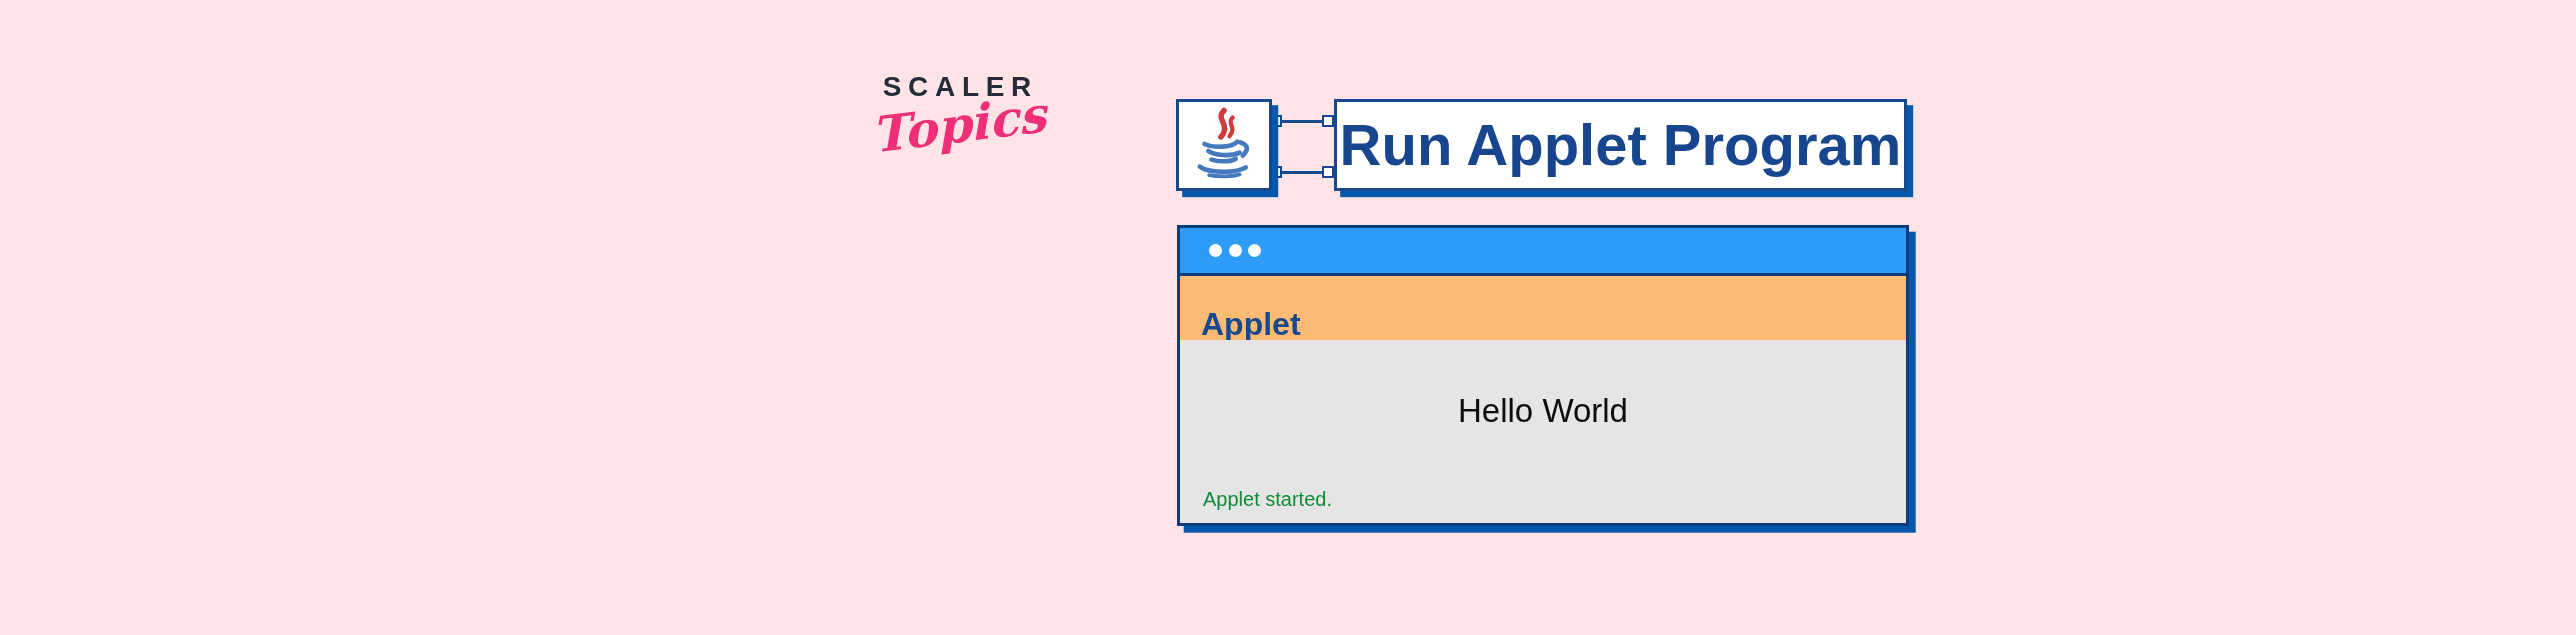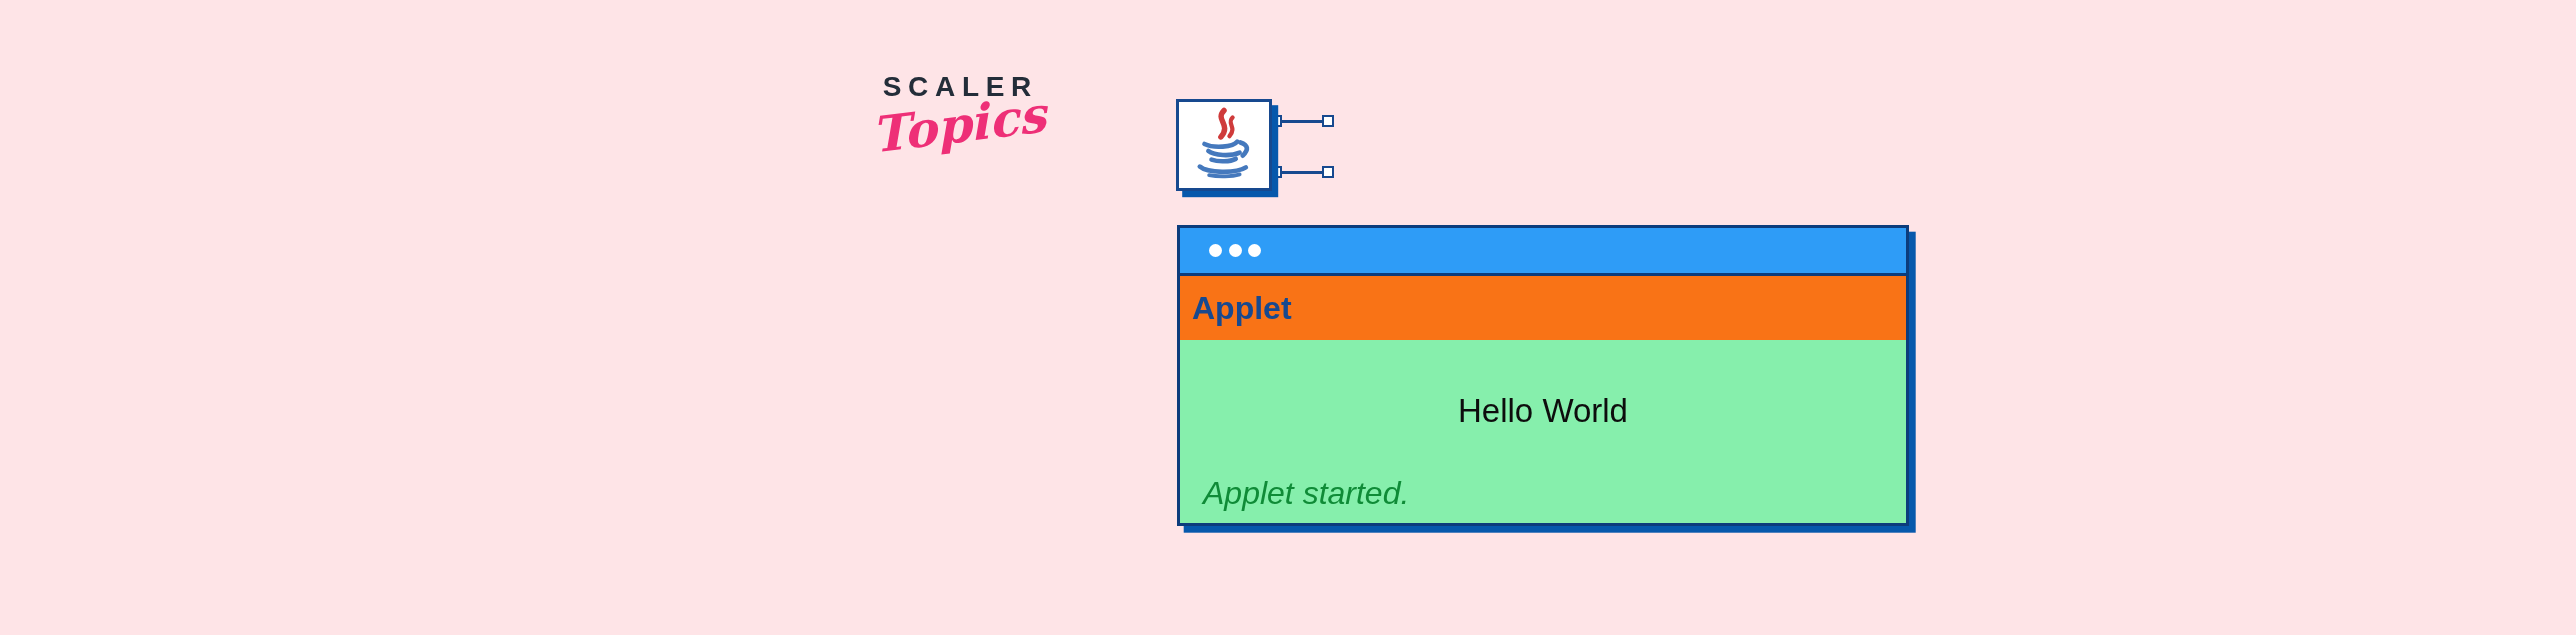--- a/index.html
+++ b/index.html
@@ -112,53 +112,52 @@
   }
   .dots { display: flex; gap: 6.7px; }
   .dot {
     width: 13px; height: 13px;
     border-radius: 50%;
     background: #ffffff;
   }
   .menubar {
     height: 64px;
     flex: 0 0 64px;
-    background: #f97316;
+    background: #fdba74;
     display: flex;
-    align-items: center;
-    padding-left: 12px;
+    align-items: flex-end;
+    padding-left: 21px;
   }
   .menubar .menu-label {
     font-size: 32px;
     font-weight: 700;
     color: #17498f;
     line-height: 1;
   }
   .content {
     flex: 1 1 auto;
     position: relative;
-    background: #86efac;
+    background: #e5e5e5;
   }
   .hello-text {
     position: absolute;
     left: 0; right: 0;
     top: 54px;
     text-align: center;
     font-size: 33px;
     color: #0d0d0d;
     line-height: 1;
   }
   .status-text {
     position: absolute;
     left: 23px;
     bottom: 14.4px;
-    font-size: 32px;
+    font-size: 20px;
     color: #0f8b37;
     line-height: 1;
-    font-style: italic;
   }
 </style>
 </head>
 <body>
 
 <div class="canvas">
 
   <div class="logo">
     <div class="logo-brand">SCALER</div>
     <div class="logo-sub">Topics</div>
@@ -185,20 +184,23 @@
 
           <path d="M71 48 q 15 5 3 17" stroke="#4579bd" stroke-width="6"></path>
 
           <path d="M19 79 a 32 10 0 0 0 59 1" stroke="#4579bd" stroke-width="6"></path>
           <path d="M31 90 a 28 7 0 0 0 39 -1" stroke="#4579bd" stroke-width="5"></path>
         </g>
       </svg>
     </span>
   </div>
 
+  <div class="node title-node">
+    <span class="title-text">Run Applet Program</span>
+  </div>
 
   <div class="applet-window">
     <div class="titlebar">
       <div class="dots">
         <span class="dot"></span>
         <span class="dot"></span>
         <span class="dot"></span>
       </div>
     </div>
     <div class="menubar">

